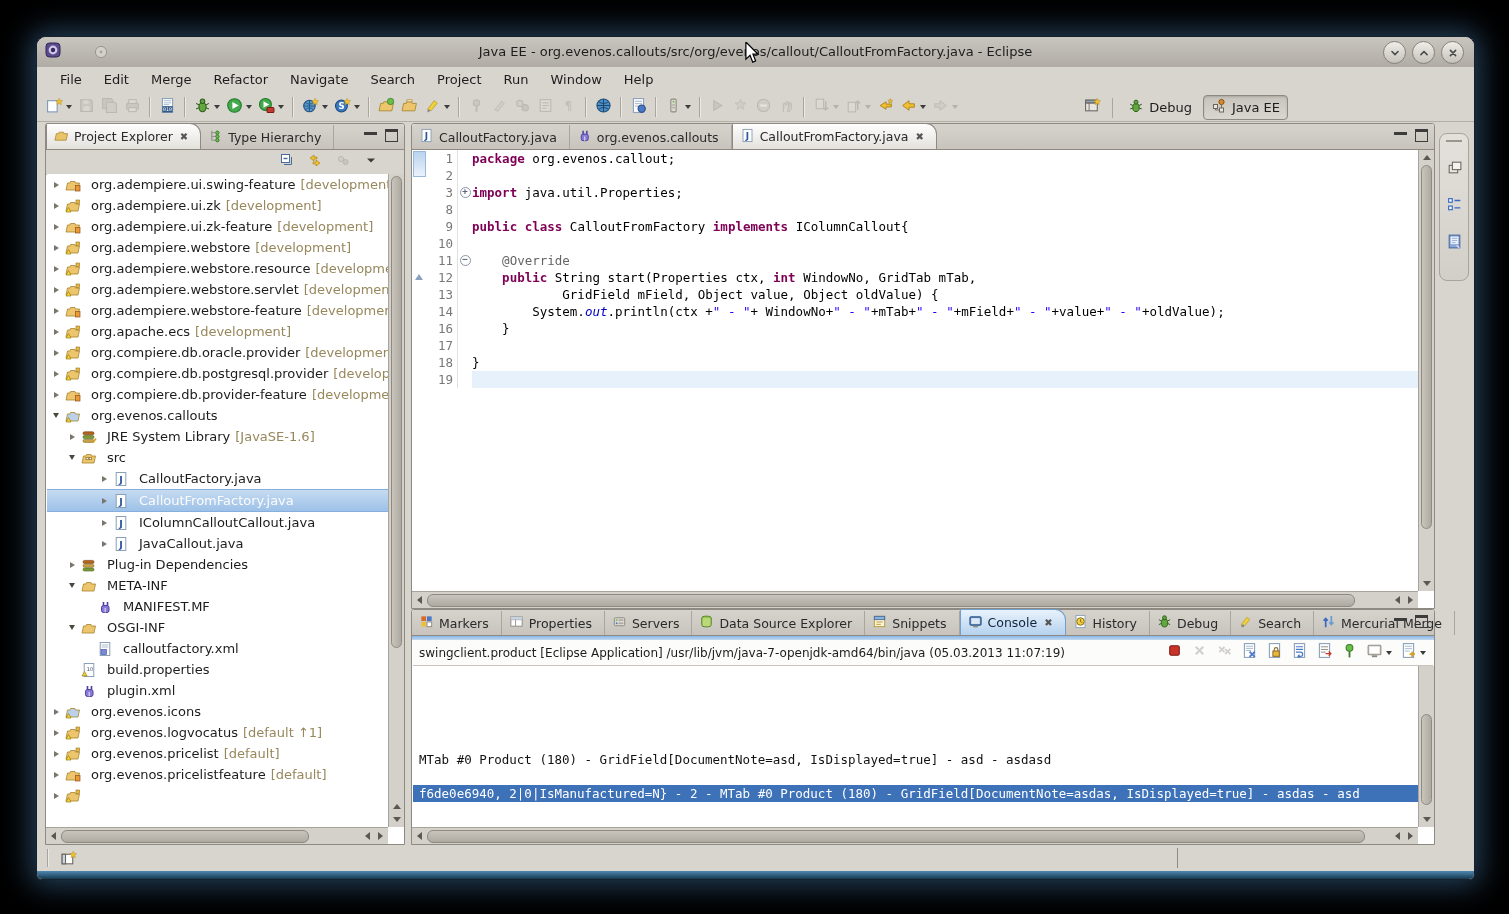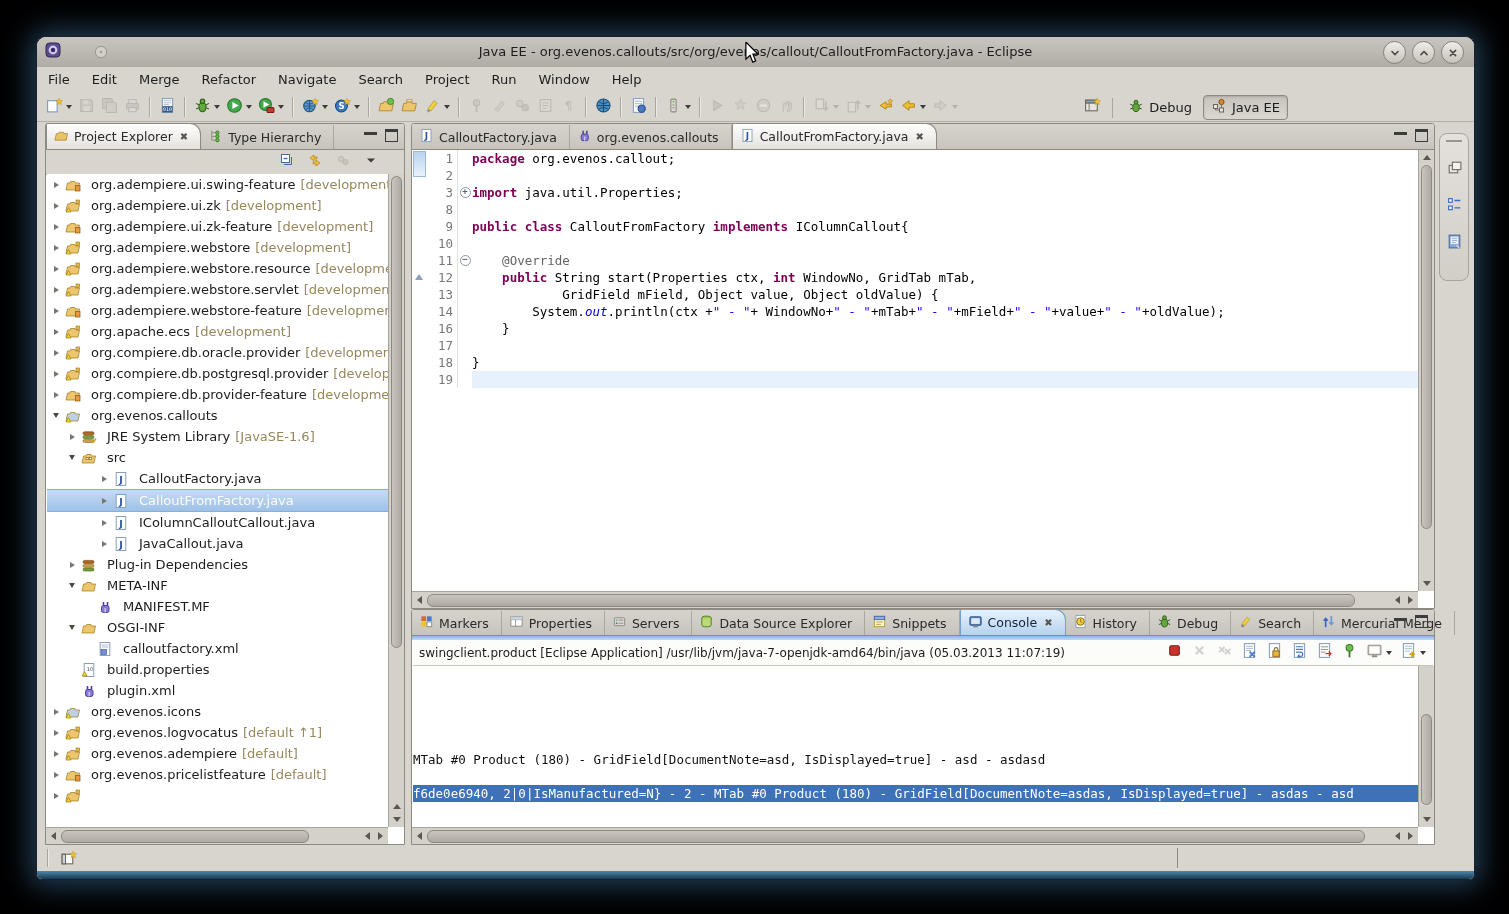--- a/index.html
+++ b/index.html
@@ -13,21 +13,21 @@
     background:linear-gradient(#c9c5bf,#b0aca5);border-bottom:1px solid #96928a;}
   .titlebar .app-ico{position:absolute;left:8px;top:5px;width:20px;height:20px;}
   .titlebar .menu-circ{position:absolute;left:56px;top:7px;width:16px;height:16px;}
   .title-text{position:absolute;left:0;right:0;top:0;height:30px;line-height:30px;text-align:center;
     font-size:13px;color:#1d1d1d;}
   .winbtns{position:absolute;right:10px;top:4px;display:flex;gap:6px;}
   .winbtn{width:21px;height:21px;border-radius:50%;border:1px solid #86827a;
     background:linear-gradient(#efede9,#c6c2bb);display:flex;align-items:center;justify-content:center;}
   .winbtn svg{width:14px;height:14px;}
   
-  .menubar{position:absolute;left:0;top:30px;right:0;height:26px;background:#d8d5cf;display:flex;align-items:center;}
+  .menubar{position:absolute;left:0;top:30px;right:0;height:26px;background:#d8d5cf;display:flex;align-items:center;padding-left:12px;}
   .menu-item{padding:0 11px;font-size:13px;color:#1d1d1d;height:26px;line-height:26px;}
   
   .toolbar{position:absolute;left:0;top:56px;right:0;height:28px;background:#d8d5cf;
     border-bottom:1px solid #b3afa7;display:flex;align-items:center;padding-left:6px;}
   .tgrp{display:flex;align-items:center;}
   .tsep{width:1px;height:20px;background:#aaa69e;border-right:1px solid #ece9e5;margin:0 5px;}
   .tbtn{display:flex;align-items:center;padding:2px 2px;border-radius:3px;margin:0 1px;}
   .tbtn svg{width:17px;height:17px;}
   .tbtn.dis{opacity:.38;}
   .dd{width:0;height:0;border-left:3.5px solid transparent;border-right:3.5px solid transparent;
@@ -90,21 +90,21 @@
   .range-ind{position:absolute;left:1px;top:27px;width:11px;height:24px;background:linear-gradient(#b9d3ee,#eaf2fb);border:1px solid #9ab8da;}
   .ovr-tri{width:0;height:0;border-left:4px solid transparent;border-right:4px solid transparent;border-bottom:6px solid #8aa0c0;position:absolute;left:2px;top:5px;}
   
   .constrip{position:absolute;left:0;right:0;top:26px;height:4px;background:linear-gradient(#8ab6e6,#c2d9f0);}
   .conshead{position:absolute;left:1px;right:1px;top:30px;height:25px;background:#fcfcfb;border-bottom:1px solid #c8c4bd;
     display:flex;align-items:center;justify-content:space-between;padding:0 4px 0 6px;}
   .conshead .htext{font-size:12px;color:#1c1c1c;white-space:nowrap;overflow:hidden;}
   .ctools{display:flex;align-items:center;gap:2px;}
   .consbody{position:absolute;left:1px;right:16px;top:56px;bottom:17px;background:#fff;overflow:hidden;
     font-family:"DejaVu Sans Mono","Liberation Mono",monospace;font-size:12.5px;}
-  .conline{height:17px;line-height:17px;white-space:pre;color:#111;padding-left:0;}
+  .conline{height:17px;line-height:17px;white-space:pre;color:#111;padding-left:6px;}
   .conline.sel{background:#3d71b8;color:#fff;}
   
   .minibar{position:absolute;border:1px solid #a8a49c;border-radius:8px;background:linear-gradient(#e4e1dc,#d2cfc9);
     display:flex;flex-direction:column;align-items:center;padding-top:6px;gap:12px;}
   .minibar .grip{width:16px;height:3px;border-top:2px solid #9a968e;}
   .minibar .tbtn svg{width:17px;height:17px;}
   
   .statusbar{position:absolute;left:0;right:0;bottom:8px;height:26px;background:#d8d5cf;display:flex;align-items:center;}
   .statusbar .ssep{width:1px;height:18px;background:#a8a49c;border-right:1px solid #ece9e5;margin:0 8px 0 10px;}
   .statusbar .caretmark{position:absolute;left:1140px;top:3px;width:1px;height:20px;background:#8e8a82;}
@@ -846,21 +846,21 @@
             <span class="arr">
               <span class="tri-r"></span>
             </span>
             <span class="tico" style="display: flex; margin: 0px 5px 0px 2px;">
               <svg width="16" height="16" viewBox="0 0 16 16" class="tico">
                 <path d="M1 13 L2.5 6 L5 6 L5.5 4.5 L10 4.5 L10.5 6 L14.5 6 L13 13 Z" fill="#ecc56d" stroke="#a8842c" stroke-width=".8"></path>
                 <path d="M1 14 L3.5 9.5 L6 14 Z" fill="#f5d33c" stroke="#9a7d0a" stroke-width=".7"></path>
                 <rect x="11" y="2" width="3.6" height="3.6" fill="#e8b93a" stroke="#93702a" stroke-width=".6"></rect>
               </svg>
             </span>
-            <span>org.evenos.adempiere</span>
+            <span>org.evenos.pricelist</span>
             <span class="dec">[default]</span>
           </div>
           <div class="trow">
             <span style="width: 4px; flex: 0 0 auto;"></span>
             <span class="arr">
               <span class="tri-r"></span>
             </span>
             <span class="tico" style="display: flex; margin: 0px 5px 0px 2px;">
               <svg width="16" height="16" viewBox="0 0 16 16" class="tico">
                 <path d="M1 13 L2.5 6 L5 6 L5.5 4.5 L10 4.5 L10.5 6 L14.5 6 L13 13 Z" fill="#ecc56d" stroke="#a8842c" stroke-width=".8"></path>

